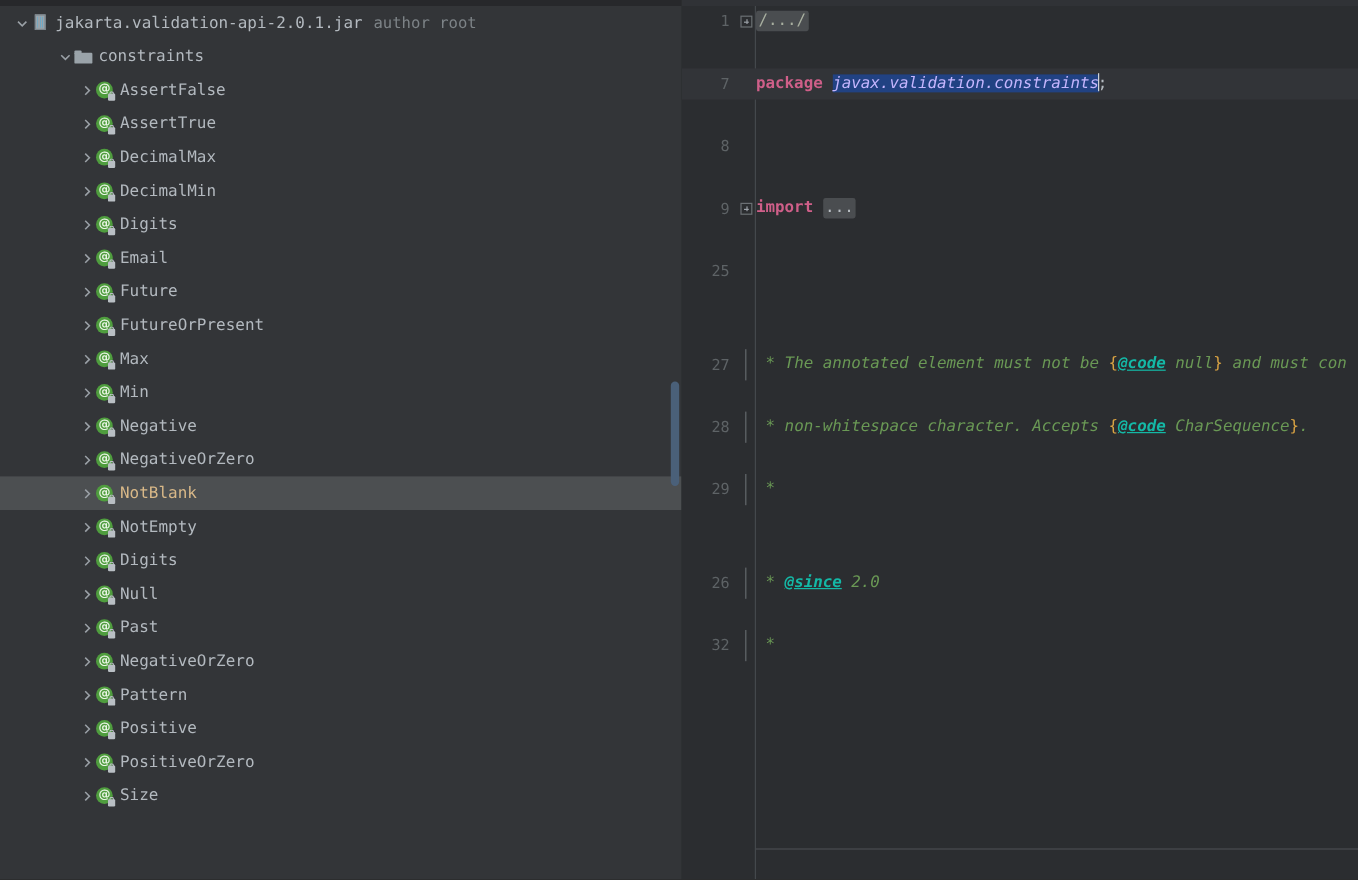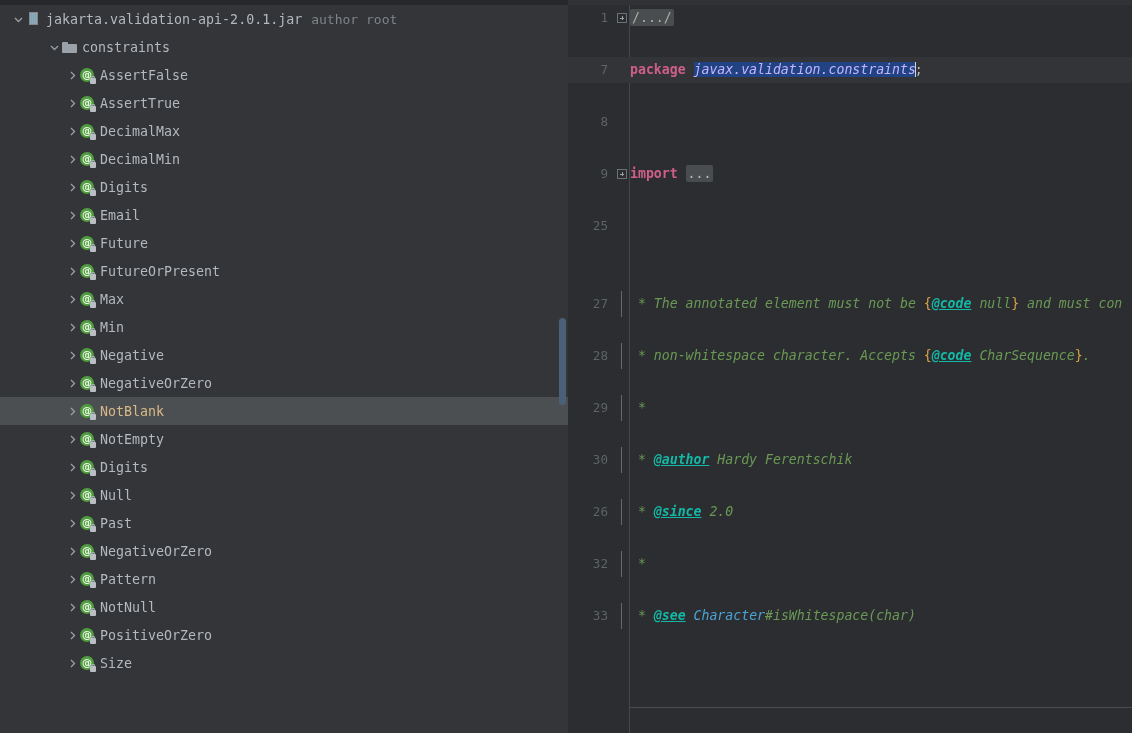--- a/index.html
+++ b/index.html
@@ -468,21 +468,21 @@
         <div class="tree-row">
           <span style="display:inline-block;width:66px;flex:0 0 66px"></span>
           <span class="twisty">
             <svg width="13" height="13" viewBox="0 0 13 13">
               <path d="M5 3 L8.5 6.5 L5 10" fill="none" stroke="#9aa0a6" stroke-width="1.3"></path>
             </svg>
           </span>
           <span class="node-icon">
             <span class="ic-annot">@<span class="lock"></span></span>
           </span>
-          <span class="node-label">NotNull</span>
+          <span class="node-label">Positive</span>
         </div>
         <div class="tree-row">
           <span style="display:inline-block;width:66px;flex:0 0 66px"></span>
           <span class="twisty">
             <svg width="13" height="13" viewBox="0 0 13 13">
               <path d="M5 3 L8.5 6.5 L5 10" fill="none" stroke="#9aa0a6" stroke-width="1.3"></path>
             </svg>
           </span>
           <span class="node-icon">
             <span class="ic-annot">@<span class="lock"></span></span>
@@ -545,42 +545,32 @@
       <span class="fold-line"></span>
       <span class="code"> <span class="cmt">* non-whitespace character. Accepts </span><span class="brace">{</span><span class="tag">@code</span><span class="cmt"> CharSequence</span><span class="brace">}</span><span class="cmt">.</span></span>
     </div>
 
     <div class="line" style="top:208px">
       <span class="gutter-num">29</span>
       <span class="fold-line"></span>
       <span class="code"> <span class="cmt">*</span></span>
     </div>
 
-    <div class="line" style="top:234px">
-      <span class="gutter-num">30</span>
-      <span class="fold-line"></span>
-      <span class="code"> <span class="cmt">* </span><span class="tag">@author</span><span class="cmt"> Hardy Ferentschik</span></span>
-    </div>
 
     <div class="line" style="top:260px">
       <span class="gutter-num">26</span>
       <span class="fold-line"></span>
       <span class="code"> <span class="cmt">* </span><span class="tag">@since</span><span class="cmt"> 2.0</span></span>
     </div>
 
     <div class="line" style="top:286px">
       <span class="gutter-num">32</span>
       <span class="fold-line"></span>
       <span class="code"> <span class="cmt">*</span></span>
     </div>
 
-    <div class="line" style="top:312px">
-      <span class="gutter-num">33</span>
-      <span class="fold-line"></span>
-      <span class="code"> <span class="cmt">* </span><span class="tag">@see</span><span class="typei"> Character</span><span class="cmt">#isWhitespace(char)</span></span>
-    </div>
 
 
     <div class="sep-line" style="top:702px"></div>
 
   </div>
 
 </div>
 
 </body></html>

